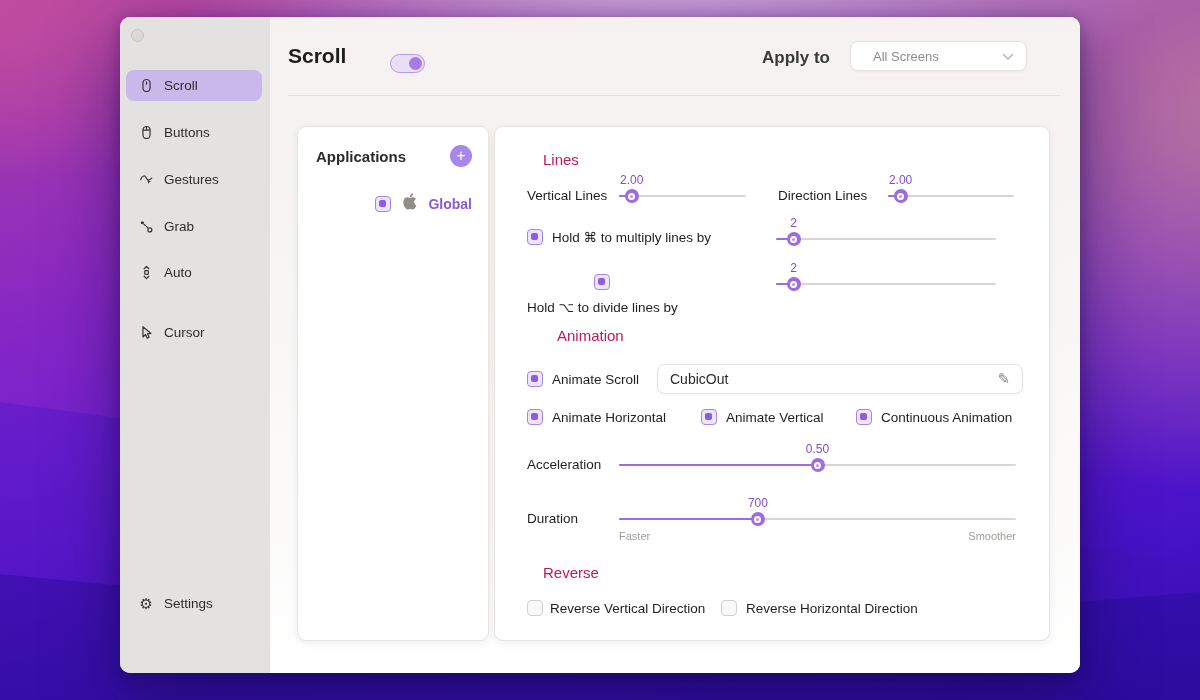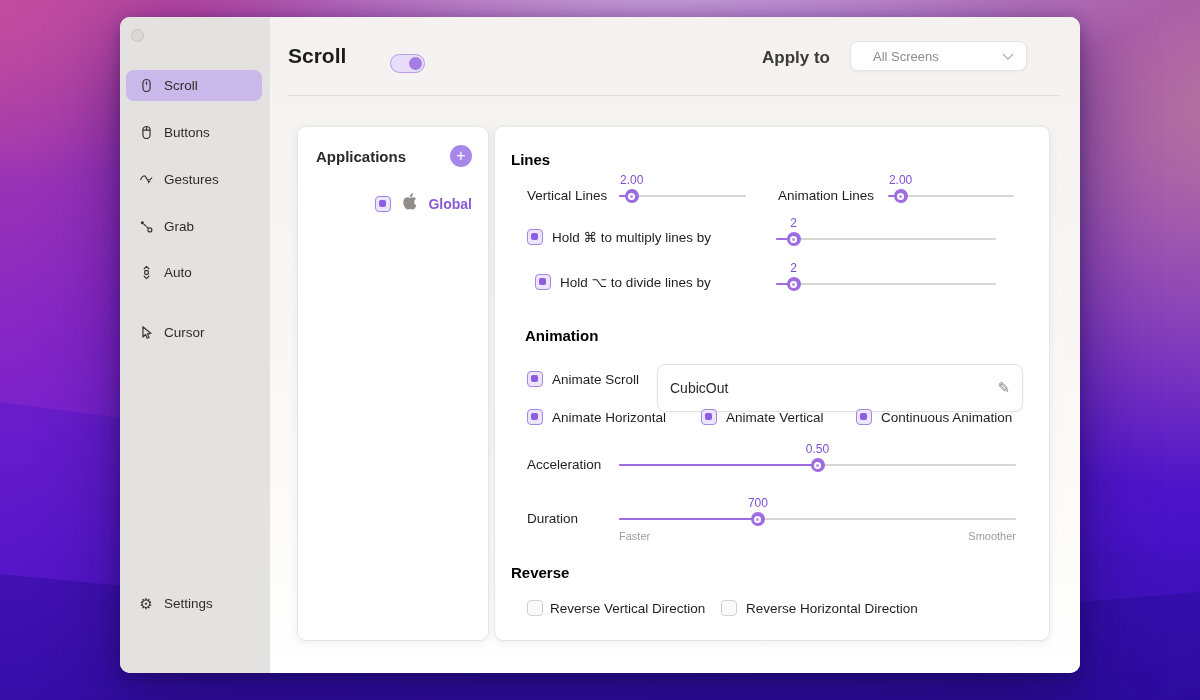--- a/index.html
+++ b/index.html
@@ -60,21 +60,21 @@
   
   .apps-head { display:flex; align-items:center; justify-content:space-between; padding:18px 16px 0 18px; }
   .apps-title { font-size:15px; font-weight:700; color:#2b2b2b; }
   .plus-btn { width:22px; height:22px; border-radius:50%; background:#a887ea; color:#fff; font-size:16px;
               display:flex; align-items:center; justify-content:center; line-height:1; padding-bottom:1px; }
   .app-row { display:flex; align-items:center; gap:10px; padding:0 16px 0 18px; margin-top:26px;justify-content:flex-end; }
   .apple-svg { fill:#908d8a; }
   .app-label { font-size:14px; font-weight:700; color:#8a5ad6; }
 
   
-  .shead { position:absolute; left:16px; font-size:15px; font-weight:700; color:#000000; }
+  .shead { position:absolute; left:48px; font-size:15px; font-weight:400; color:#be185d; }
   .row { position:absolute; left:32px; right:28px; height:20px; }
   .rlabel { position:absolute; top:2px; font-size:13.5px; color:#1f1f1f; white-space:nowrap; }
 
   
   .cb { position:relative; width:16px; height:16px; border-radius:4px; background:#fbfafa;
         border:1.5px solid #d4cfcb; flex:none; display:inline-block; }
   .cb.checked { border-color:#a585e6; background:#ede5fb; }
   .cb .mark { display:none; position:absolute; left:3px; top:3px; width:7px; height:7px; border-radius:2px; background:#8d5ce0; }
   .cb.checked .mark { display:block; }
   .opt { position:absolute; top:0; display:flex; align-items:center; gap:9px; font-size:13.5px; color:#1f1f1f; white-space:nowrap;justify-content:flex-end; }
@@ -84,21 +84,21 @@
   .sl-track { position:absolute; left:0; right:0; top:6px; height:2px; border-radius:2px; background:#d8d5d2; }
   .sl-fill  { position:absolute; left:0; top:6px; height:2px; border-radius:2px; background:#9d6ce0; width:var(--p); }
   .sl-thumb { position:absolute; top:0; left:var(--p); transform:translateX(-50%); width:14px; height:14px;
               border-radius:50%; background:#9d6ce0; }
   .sl-thumb::after { content:""; position:absolute; inset:3.5px; border-radius:50%; background:#fff; }
   .sl-thumb::before{ content:""; position:absolute; inset:5.5px; border-radius:50%; background:#b794ec; z-index:1; }
   .sl-value { position:absolute; top:-16px; left:var(--p); transform:translateX(-50%); font-size:12px; color:#7d4fd0; white-space:nowrap; }
   .hint { position:absolute; top:18px; font-size:11px; color:#a09b94; }
 
   
-  .field { position:absolute; left:130px; top:-6px; width:366px; height:48px; background:#fff;
+  .field { position:absolute; left:130px; top:-6px; width:366px; height:30px; background:#fff;
            border:1px solid #e5e1df; border-radius:8px; box-shadow:0 1px 3px rgba(0,0,0,.04);
            display:flex; align-items:center; padding:0 12px; }
   .field .fval { flex:1; font-size:14px; color:#2b2b2b; }
   .pencil { font-size:15px; color:#8a8683; transform:rotate(0deg); }
 </style>
 </head>
 <body>
 
 <div class="wave w1"></div>
 <div class="wave w2"></div>
@@ -221,21 +221,21 @@
       <div class="shead" style="top:24px;">Lines</div>
 
       <div class="row" style="top:59px;">
         <span class="rlabel" style="left:0;">Vertical Lines</span>
         <div class="slider" style="left: 92px; width: 127px; --p: 10%;">
           <span class="sl-value">2.00</span>
           <div class="sl-track"></div>
             <div class="sl-fill"></div>
           <div class="sl-thumb"></div>
         </div>
-        <span class="rlabel" style="left:251px;">Animation Lines</span>
+        <span class="rlabel" style="left:251px;">Direction Lines</span>
         <div class="slider" style="left: 361px; width: 126px; --p: 10%;">
           <span class="sl-value">2.00</span>
           <div class="sl-track"></div>
             <div class="sl-fill"></div>
           <div class="sl-thumb"></div>
         </div>
       </div>
 
       <div class="row" style="top:102px;">
         <span class="opt" style="left:0;">
@@ -246,21 +246,21 @@
         </span>
         <div class="slider" style="left: 249px; width: 220px; --p: 8%;">
           <span class="sl-value">2</span>
           <div class="sl-track"></div>
             <div class="sl-fill"></div>
           <div class="sl-thumb"></div>
         </div>
       </div>
 
       <div class="row" style="top:147px;">
-        <span class="opt" style="left:8px;">
+        <span class="opt" style="left:0;flex-direction:column;">
           <span class="cb checked">
               <span class="mark"></span>
             </span>
           <span><span>Hold</span>&nbsp;<span>⌥</span>&nbsp;<span>to divide lines by</span></span>
         </span>
         <div class="slider" style="left: 249px; width: 220px; --p: 8%;">
           <span class="sl-value">2</span>
           <div class="sl-track"></div>
             <div class="sl-fill"></div>
           <div class="sl-thumb"></div>

